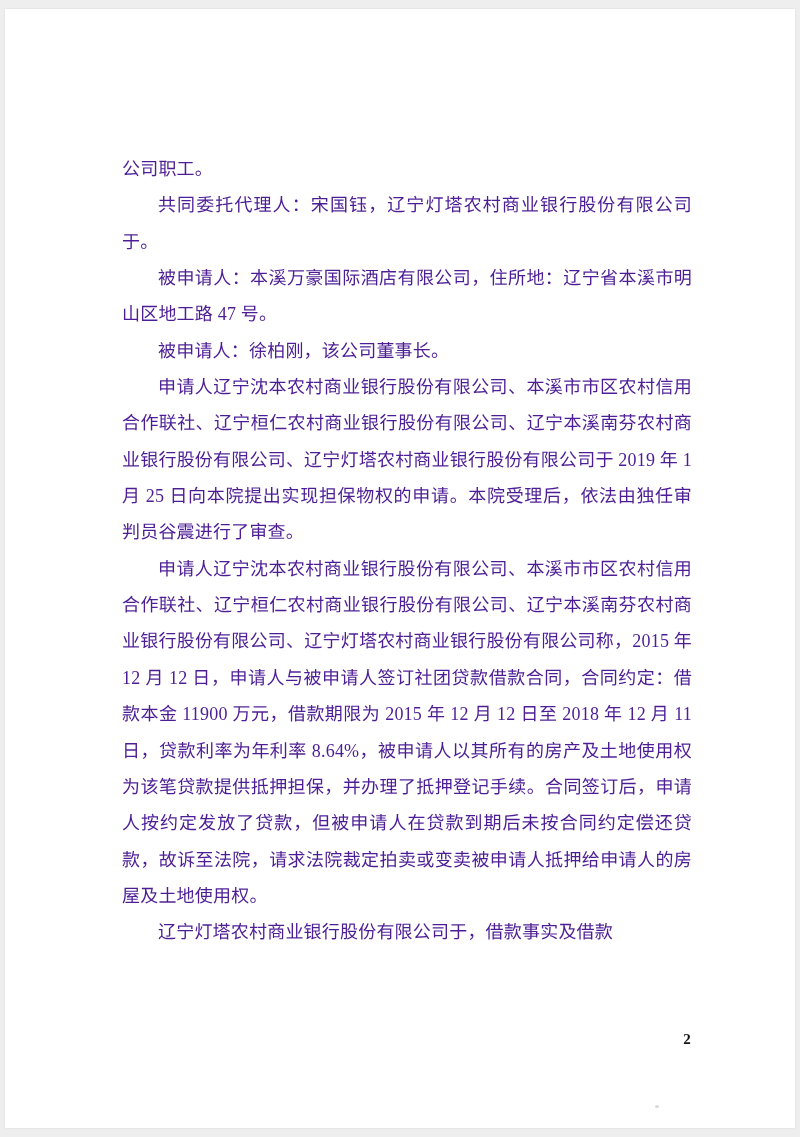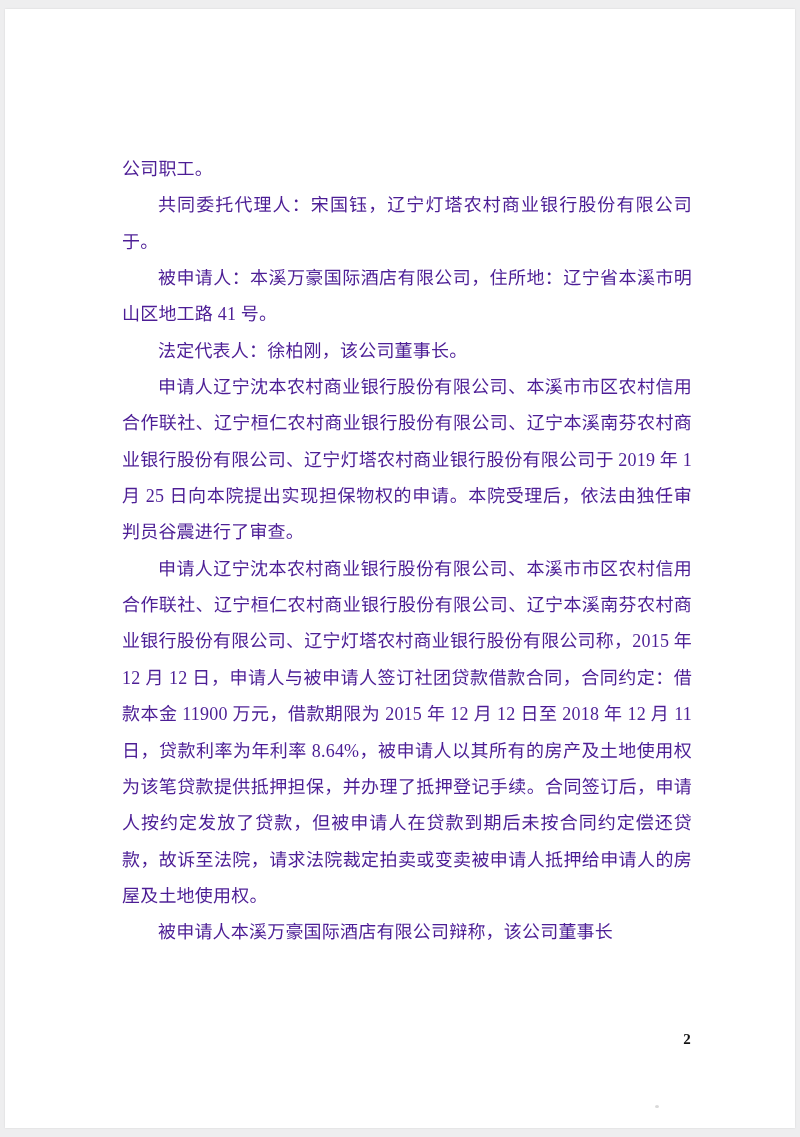--- a/index.html
+++ b/index.html
@@ -64,22 +64,22 @@
   }
 </style>
 </head>
 <body>
 
 <div class="canvas">
   <div class="sheet">
     <div class="doc-body">
         <p>公司职工。</p>
         <p class="indent">共同委托代理人：宋国钰，辽宁灯塔农村商业银行股份有限公司于。</p>
-        <p class="indent">被申请人：本溪万豪国际酒店有限公司，住所地：辽宁省本溪市明山区地工路 41 号。</p>
-        <p class="indent">法定代表人：徐柏刚，该公司董事长。</p>
+        <p class="indent">被申请人：本溪万豪国际酒店有限公司，住所地：辽宁省本溪市明山区地工路 47 号。</p>
+        <p class="indent">被申请人：徐柏刚，该公司董事长。</p>
         <p class="indent">申请人辽宁沈本农村商业银行股份有限公司、本溪市市区农村信用合作联社、辽宁桓仁农村商业银行股份有限公司、辽宁本溪南芬农村商业银行股份有限公司、辽宁灯塔农村商业银行股份有限公司于 2019 年 1 月 25 日向本院提出实现担保物权的申请。本院受理后，依法由独任审判员谷震进行了审查。</p>
         <p class="indent">申请人辽宁沈本农村商业银行股份有限公司、本溪市市区农村信用合作联社、辽宁桓仁农村商业银行股份有限公司、辽宁本溪南芬农村商业银行股份有限公司、辽宁灯塔农村商业银行股份有限公司称，2015 年 12 月 12 日，申请人与被申请人签订社团贷款借款合同，合同约定：借款本金 11900 万元，借款期限为 2015 年 12 月 12 日至 2018 年 12 月 11 日，贷款利率为年利率 8.64%，被申请人以其所有的房产及土地使用权为该笔贷款提供抵押担保，并办理了抵押登记手续。合同签订后，申请人按约定发放了贷款，但被申请人在贷款到期后未按合同约定偿还贷款，故诉至法院，请求法院裁定拍卖或变卖被申请人抵押给申请人的房屋及土地使用权。</p>
-        <p class="indent">被申请人本溪万豪国际酒店有限公司辩称，该公司董事长</p>
+        <p class="indent">辽宁灯塔农村商业银行股份有限公司于，借款事实及借款</p>
       </div>
     <div class="page-number">2</div>
     <div class="scan-speck"></div>
   </div>
 </div>
 
 </body></html>

